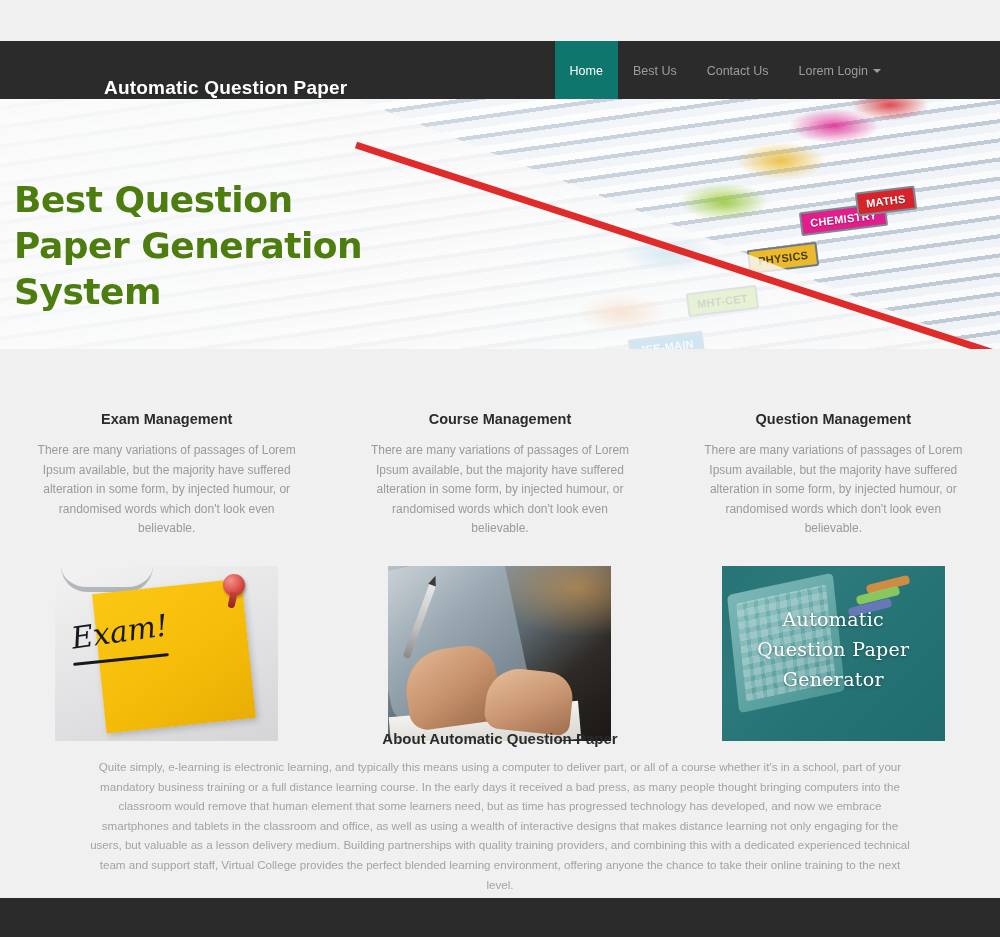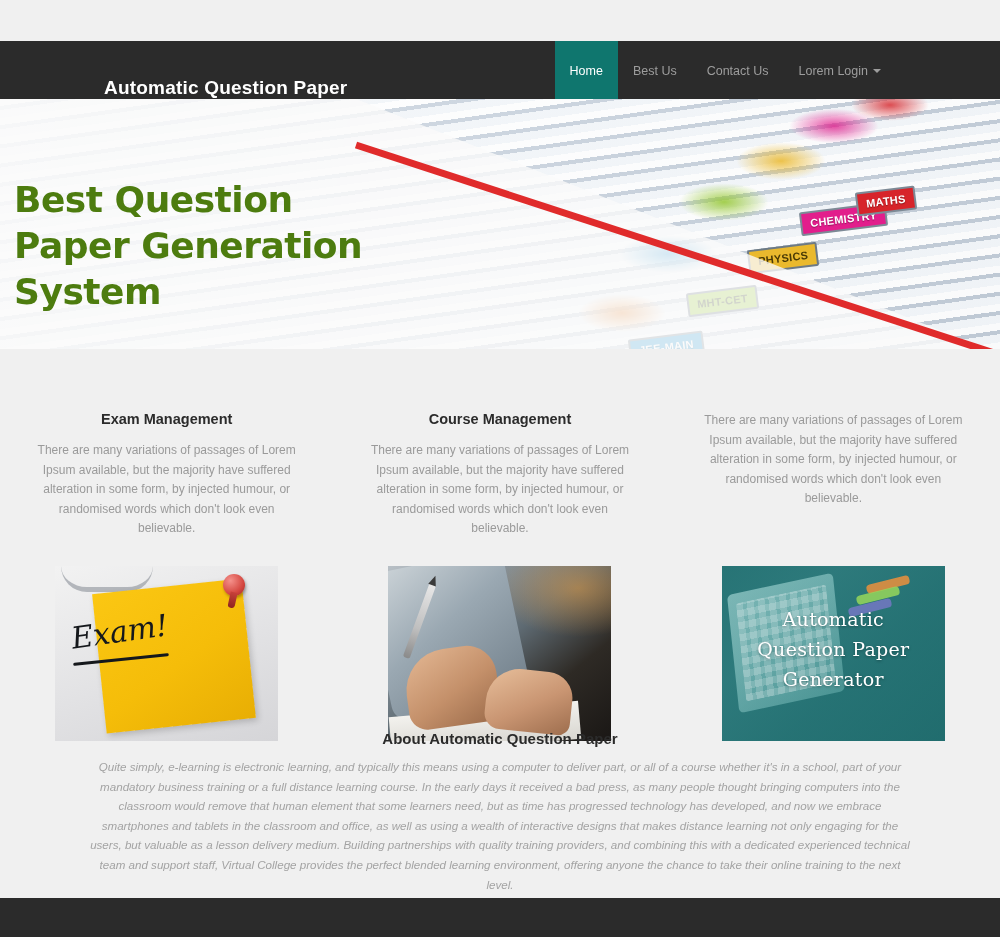--- a/index.html
+++ b/index.html
@@ -400,21 +400,20 @@
     font-weight: bold;
     color: #2b2b2b;
     margin-bottom: 10px;
   }
   .about-text {
     font-size: 11.6px;
     line-height: 19.6px;
     color: #a3a3a3;
     padding: 0 90px;
     text-align: center;
-    font-style: italic;
   }
 
   
   .footer {
     position: absolute;
     left: 0; bottom: 0;
     width: 1000px;
     height: 39px;
     background: #2b2b2b;
   }
@@ -478,20 +477,21 @@
     <div class="feature-row">
       <div class="feature-col">
         <div class="feature-title">Exam Management</div>
         <div class="feature-text">There are many variations of passages of Lorem Ipsum available, but the majority have suffered alteration in some form, by injected humour, or randomised words which don't look even believable.</div>
       </div>
       <div class="feature-col">
         <div class="feature-title">Course Management</div>
         <div class="feature-text">There are many variations of passages of Lorem Ipsum available, but the majority have suffered alteration in some form, by injected humour, or randomised words which don't look even believable.</div>
       </div>
       <div class="feature-col">
+        <div class="feature-title">Question Management</div>
         <div class="feature-text">There are many variations of passages of Lorem Ipsum available, but the majority have suffered alteration in some form, by injected humour, or randomised words which don't look even believable.</div>
       </div>
     </div>
 
     <div class="feature-img-row">
 
       <div class="feature-img-cell">
         <div class="feature-img img-exam">
           <div class="clip"></div>
           <div class="sticky"></div>

